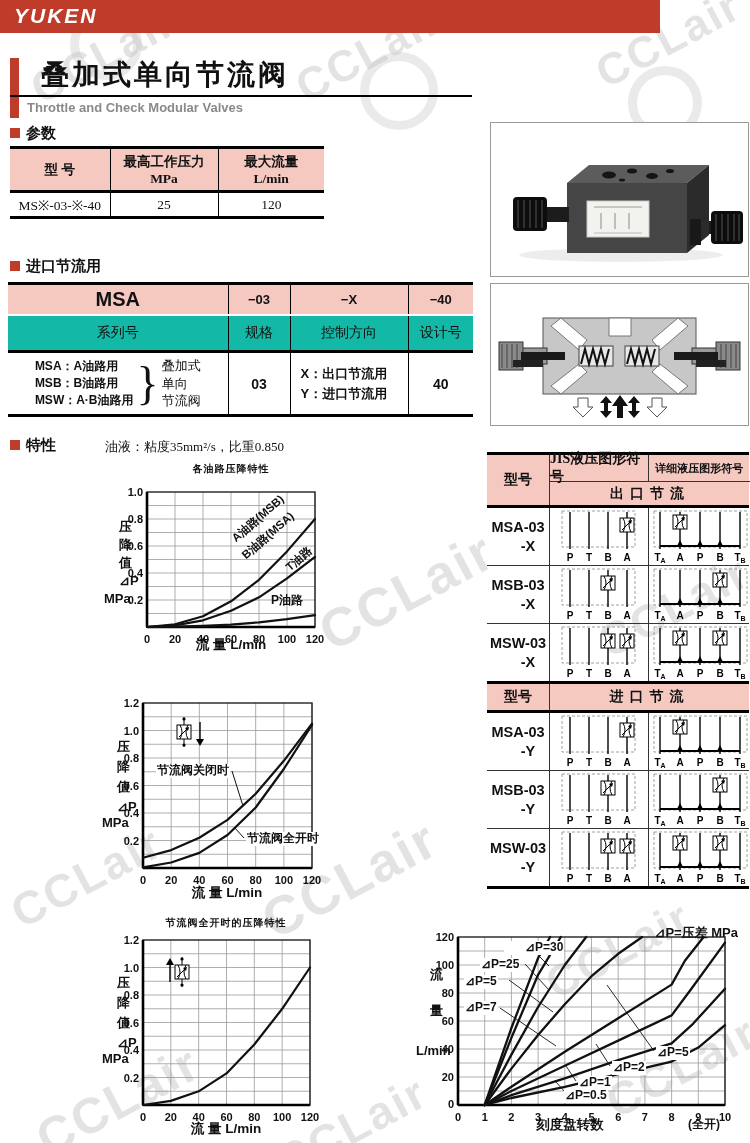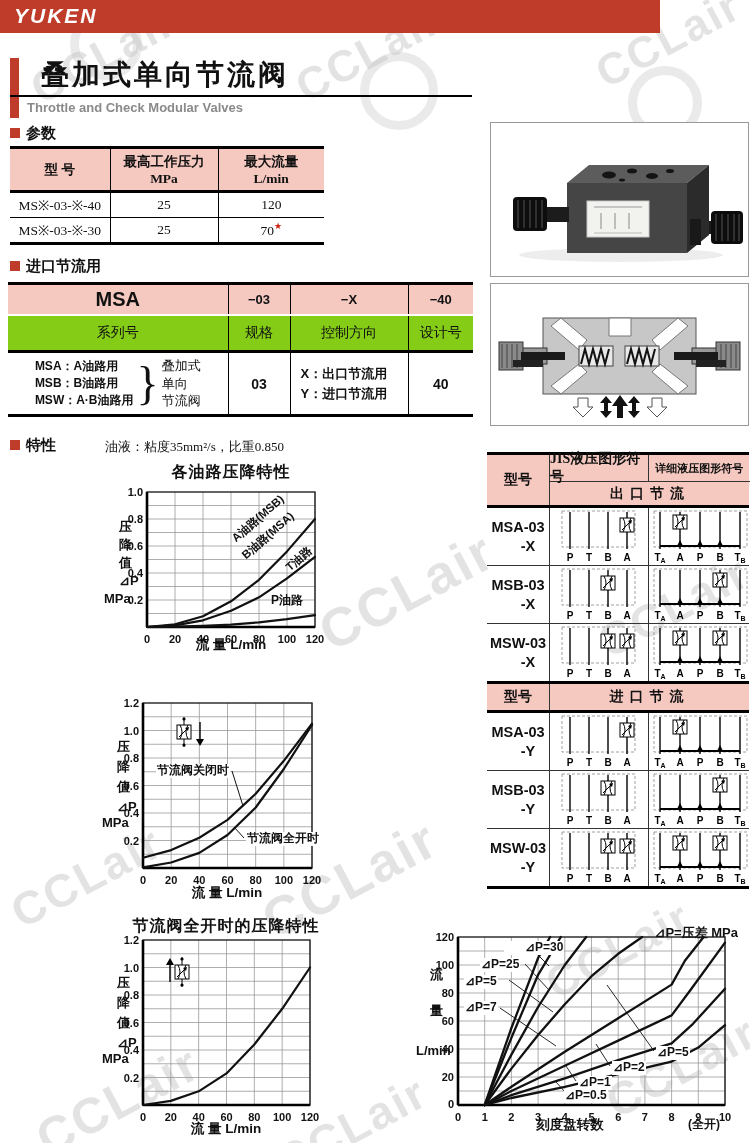--- a/index.html
+++ b/index.html
@@ -26,32 +26,32 @@
   .ptable tbody tr{height:26px;}
   .ptable tbody tr:first-child{border-bottom:1px solid #000;}
   .ptable tbody tr:last-child{border-bottom:3px solid #000;}
   .star{color:#cc2011;font-size:9px;vertical-align:super;}
   .mtable{position:absolute;left:8px;top:282px;width:465px;}
   .mtable td{border-left:1px solid #000;text-align:center;padding:0;}
   .mtable td:first-child{border-left:none;}
   .mtable .codes{background:#f5c8c0;height:31px;border-top:3px solid #000;border-bottom:2px solid #fff;}
   .mtable .codes td{font-weight:bold;font-size:13px;}
   .mtable .codes td.big{font-size:20px;}
-  .mtable .mlabels{background:#84cc16;height:37px;border-bottom:3px solid #000;
+  .mtable .mlabels{background:#14b8a6;height:37px;border-bottom:3px solid #000;
                    font-family:"Liberation Serif",serif;font-size:14px;}
   .mtable .mbody{height:64px;border-bottom:3px solid #000;}
   .seriesbox{display:flex;align-items:center;justify-content:center;gap:3px;}
   .slines div{font-size:12px;font-weight:bold;text-align:left;line-height:1.4;}
   .brace{font-size:46px;font-weight:normal;font-family:"Liberation Serif",serif;line-height:.9;}
   .sdesc div{font-size:13px;font-family:"Liberation Serif",serif;text-align:left;line-height:1.35;}
   .ctrl div{font-size:13px;font-weight:bold;text-align:left;line-height:1.5;padding-left:10px;}
   .bold14{font-weight:bold;font-size:14px;}
   .frame{position:absolute;border:1px solid #999;background:#fff;z-index:1;}
   .tick{position:absolute;font-size:11px;font-weight:bold;z-index:2;line-height:1;}
-  .ctitle{position:absolute;font-size:16px;font-weight:bold;text-align:center;letter-spacing:1px;z-index:2;white-space:nowrap;}
+  .ctitle{position:absolute;font-size:10px;font-weight:bold;text-align:center;letter-spacing:1px;z-index:2;white-space:nowrap;}
   .ylab{position:absolute;font-size:13px;font-weight:bold;z-index:2;line-height:1;}
   .alabel{position:absolute;font-size:12px;font-weight:bold;background:#fff;padding:0 1px;z-index:3;line-height:1.15;white-space:nowrap;}
   .rot{transform-origin:left center;white-space:nowrap;}
   .chartsvg{position:absolute;overflow:visible;z-index:1;}
   
   .st{position:absolute;left:487px;top:452px;width:262px;z-index:1;border-top:3px solid #000;}
   .strow{display:flex;border-bottom:1px solid #333;}
   .stcell{display:flex;align-items:center;justify-content:center;}
   .stmodel{width:62px;flex:none;font-weight:bold;font-size:14.5px;line-height:1.25;text-align:center;}
   .stjis{width:98px;flex:none;border-left:1px solid #333;}
@@ -103,25 +103,20 @@
       <th><span>型 号</span></th>
       <th><span>最高工作压力</span><br><span>MPa</span></th>
       <th><span>最大流量</span><br><span>L/min</span></th>
     </tr>
       </thead>
     <tbody>
       <tr>
         <td>MS※-03-※-40</td>
           <td>25</td>
           <td>120</td>
-      </tr>
-      <tr>
-        <td>MS※-03-※-30</td>
-          <td>25</td>
-        <td><span>70</span><span class="star">★</span></td>
       </tr>
     </tbody>
   </table>
 
   <div class="sec" style="left:10px;top:257px">
     <span class="sq"></span><span>进口节流用</span>
   </div>
   <table class="mtable">
     <colgroup>
         <col style="width:220px">

